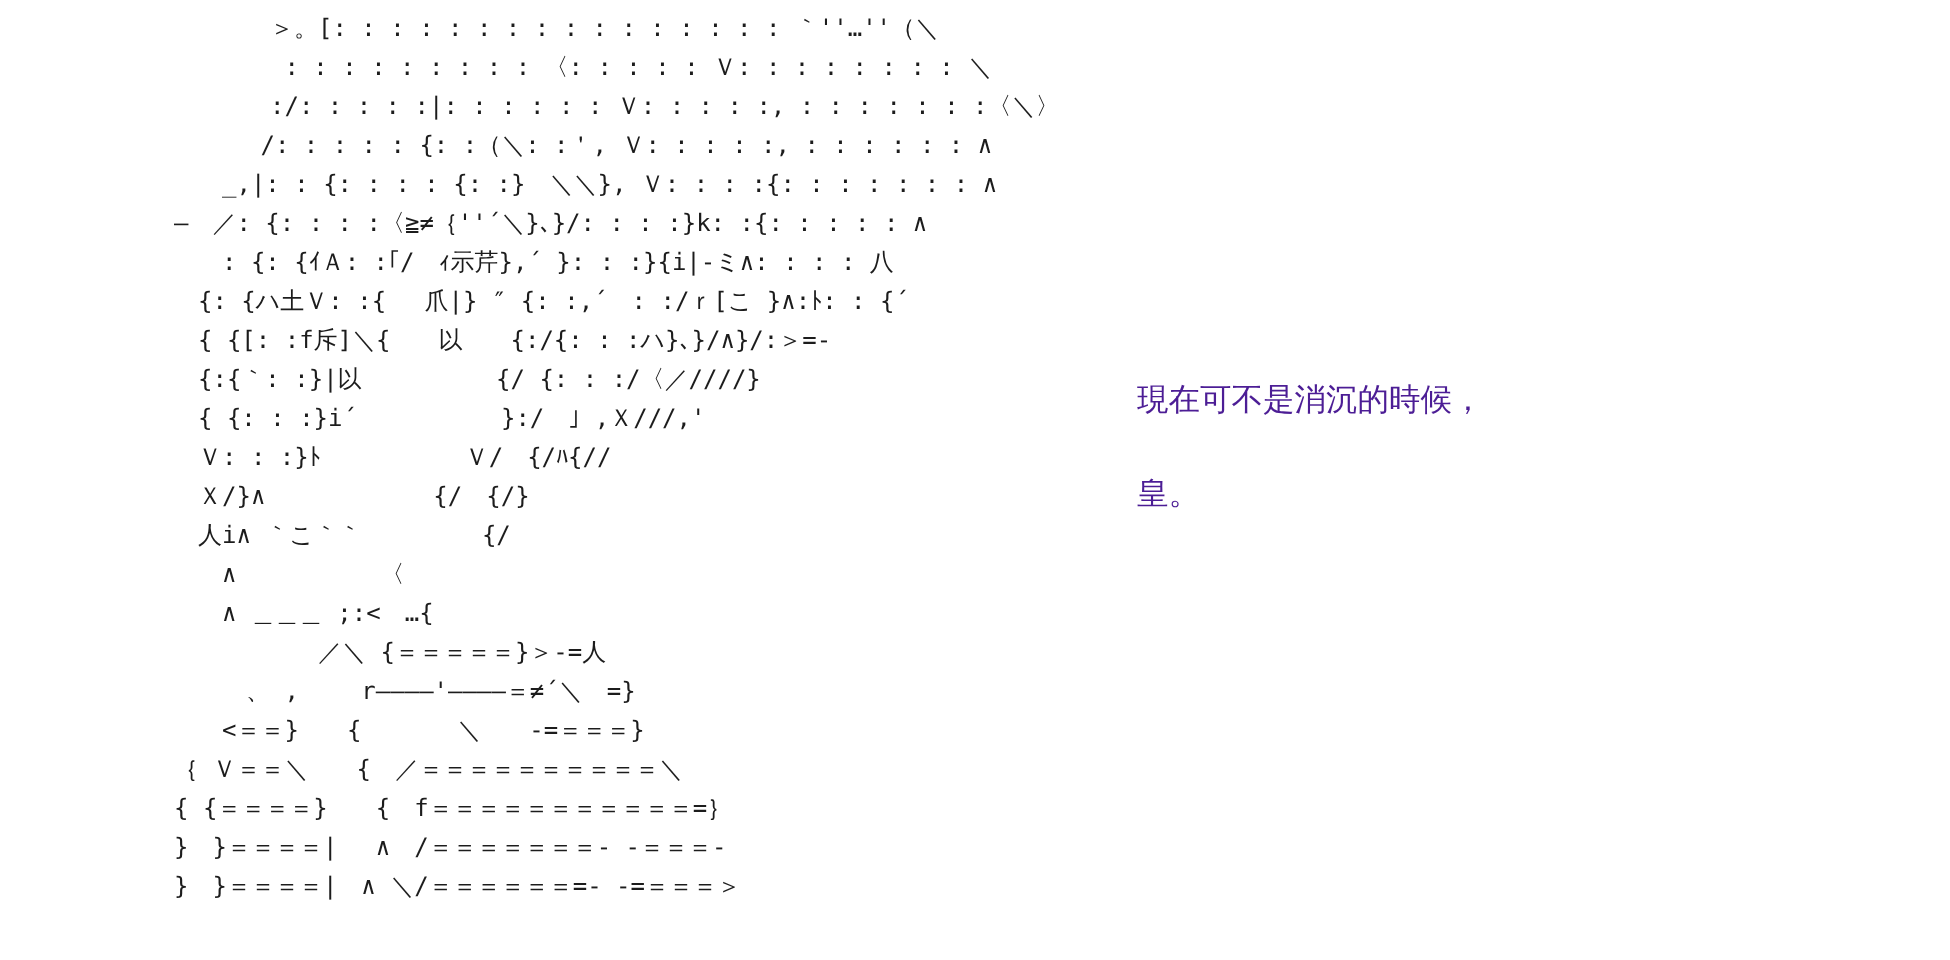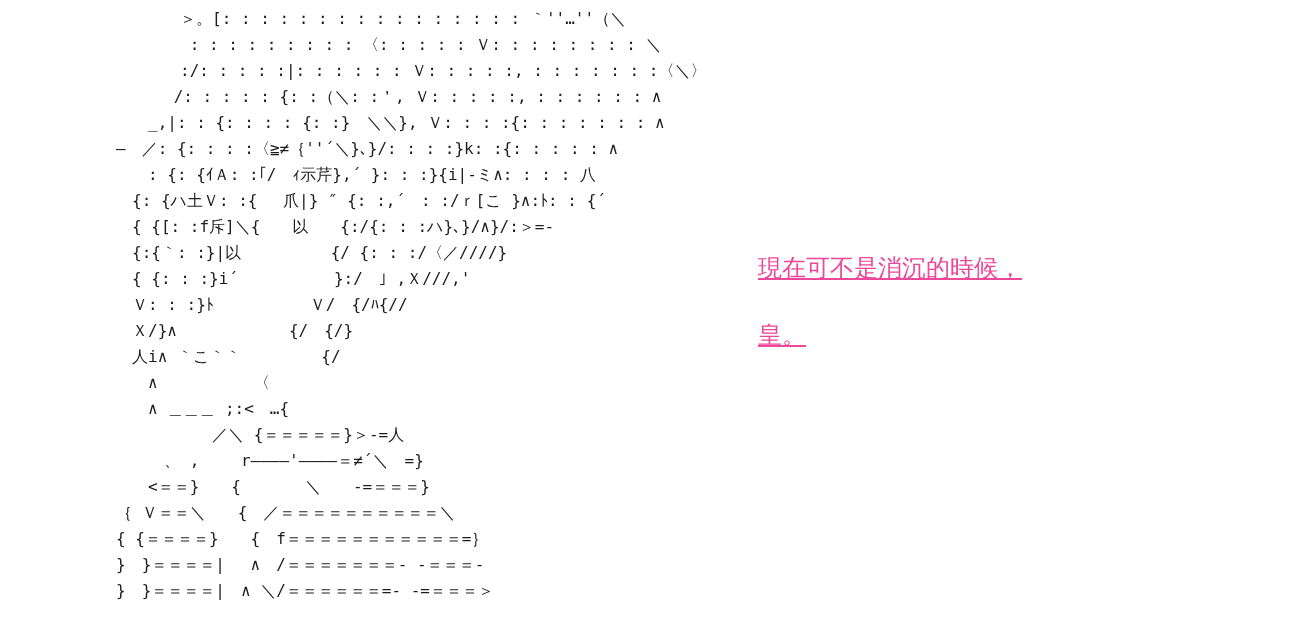--- a/index.html
+++ b/index.html
@@ -24,24 +24,23 @@
     font-size: 16px;
     line-height: 26px;
     color: #1c1c1c;
     white-space: pre;
     letter-spacing: 0;
   }
   .dialogue {
     position: absolute;
     left: 758px;
     top: 252px;
-    color: #ec4899;
-    font-size: 24px;
+    color: #4c1d95;
+    font-size: 21px;
     font-family: "Liberation Sans", "DejaVu Sans", sans-serif;
-    text-decoration: underline;
   }
   .dialogue-line {
     margin: 0 0 35px 0;
     white-space: nowrap;
   }
 </style>
 </head>
 <body>
 
 <div class="scene">

